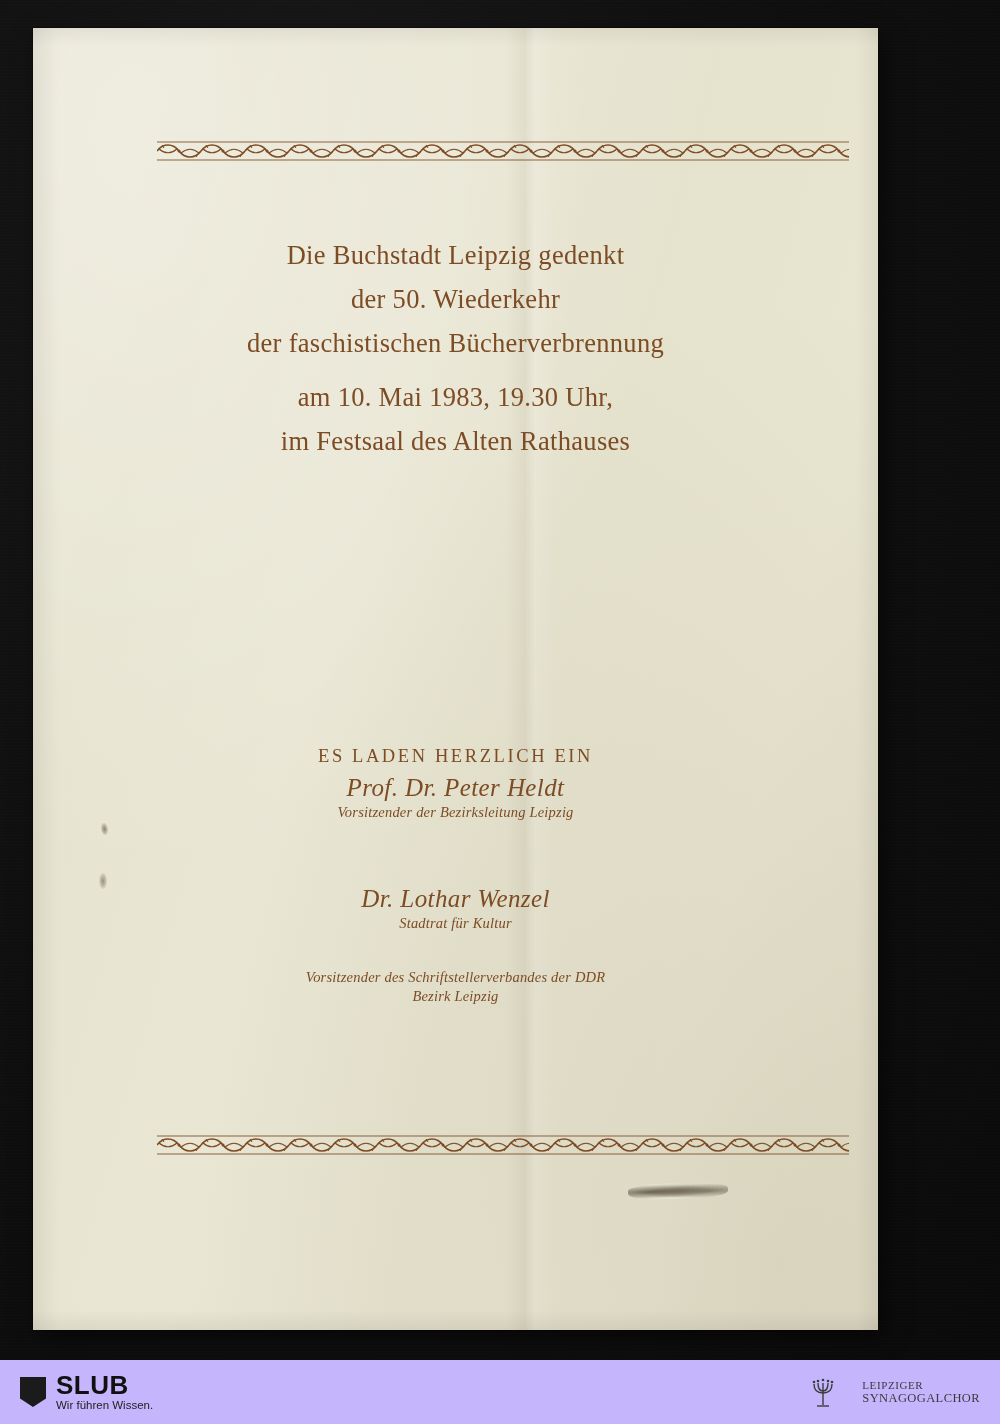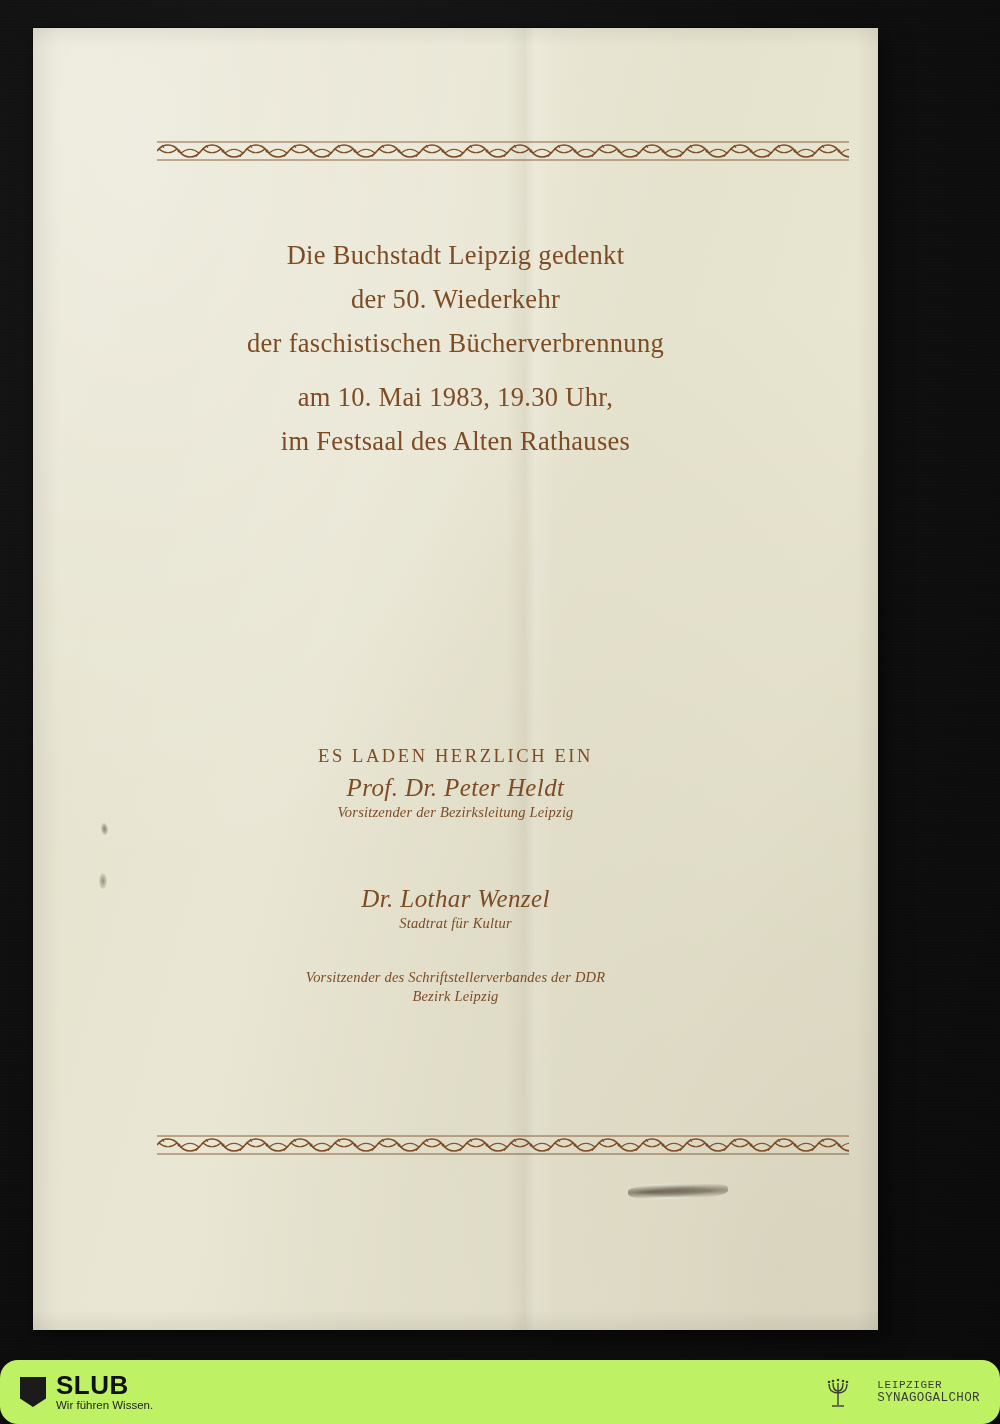--- a/index.html
+++ b/index.html
@@ -167,27 +167,26 @@
     border-radius: 40%;
   }
 
   
   .footer {
     position: absolute;
     left: 0;
     bottom: 0;
     width: 1000px;
     height: 64px;
-    background: #bef264;
+    background: #c4b5fd;
     display: flex;
     align-items: center;
     justify-content: space-between;
     padding: 0 20px;
     box-sizing: border-box;
-    border-radius: 18px;
   }
   .brand-left {
     display: flex;
     align-items: center;
     gap: 10px;
   }
   .brand-mark {
     width: 26px;
     height: 30px;
     background: #1b1b1b;
@@ -206,21 +205,21 @@
     font-size: 11.5px;
     color: #222;
     line-height: 15px;
   }
   .brand-right {
     display: flex;
     align-items: center;
     gap: 8px;
   }
   .brand-right .choir-text {
-    font-family: Liberation Mono, monospace;
+    font-family: Liberation Serif, serif;
     color: #3b3b3b;
     line-height: 13px;
     margin-left: 16px;
   }
   .choir-text .t1 { font-size: 11px; letter-spacing: 0.6px; }
   .choir-text .t2 { font-size: 12.5px; letter-spacing: 0.4px; }
 </style>
 </head>
 <body>
 

